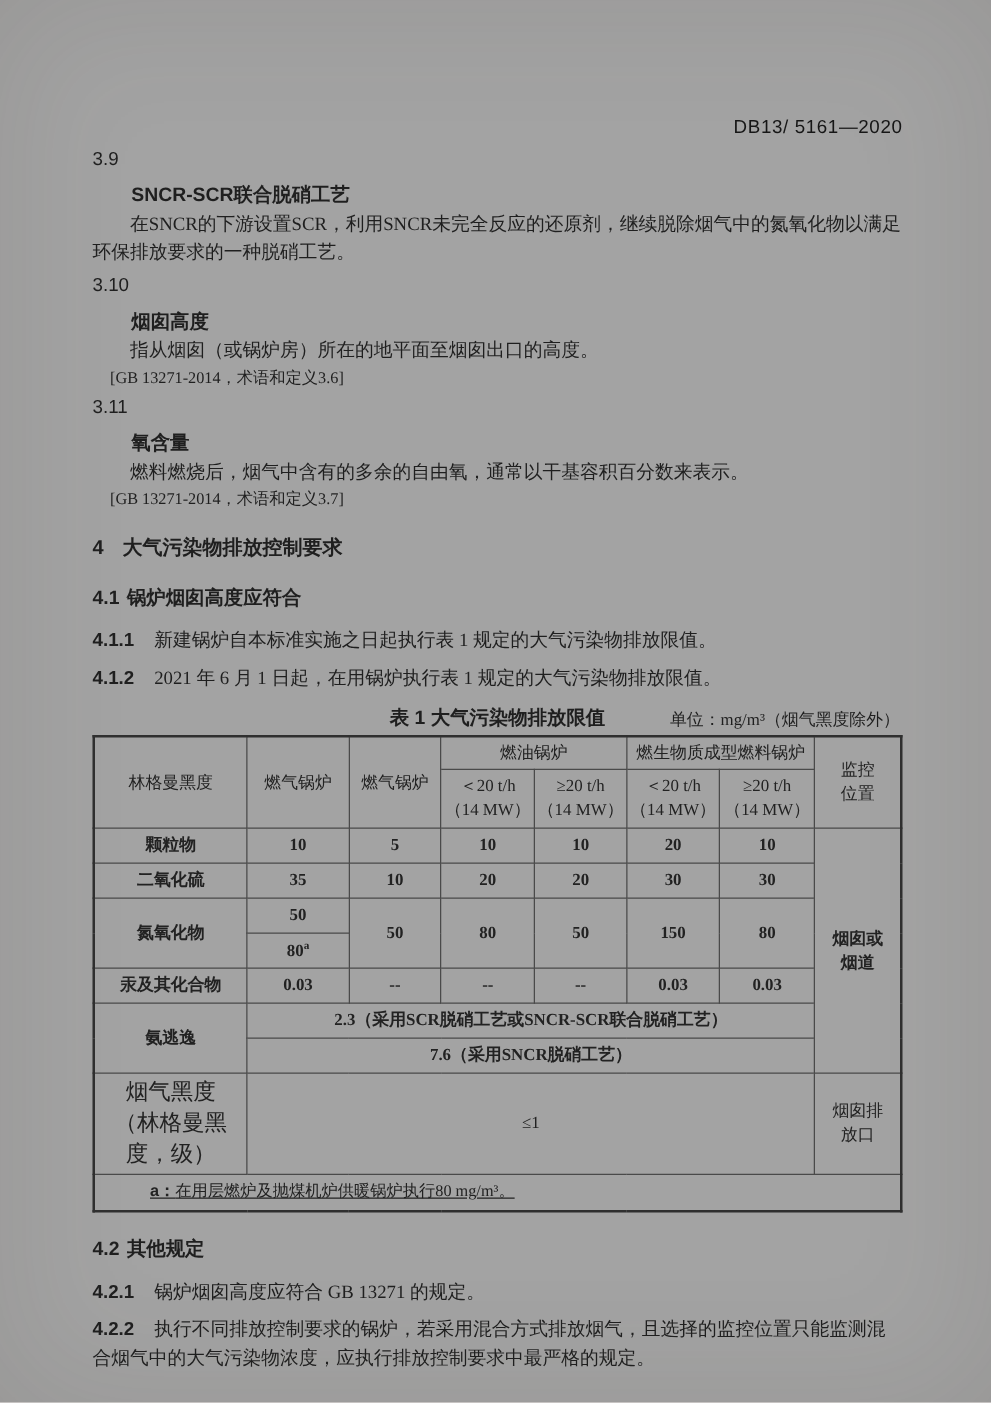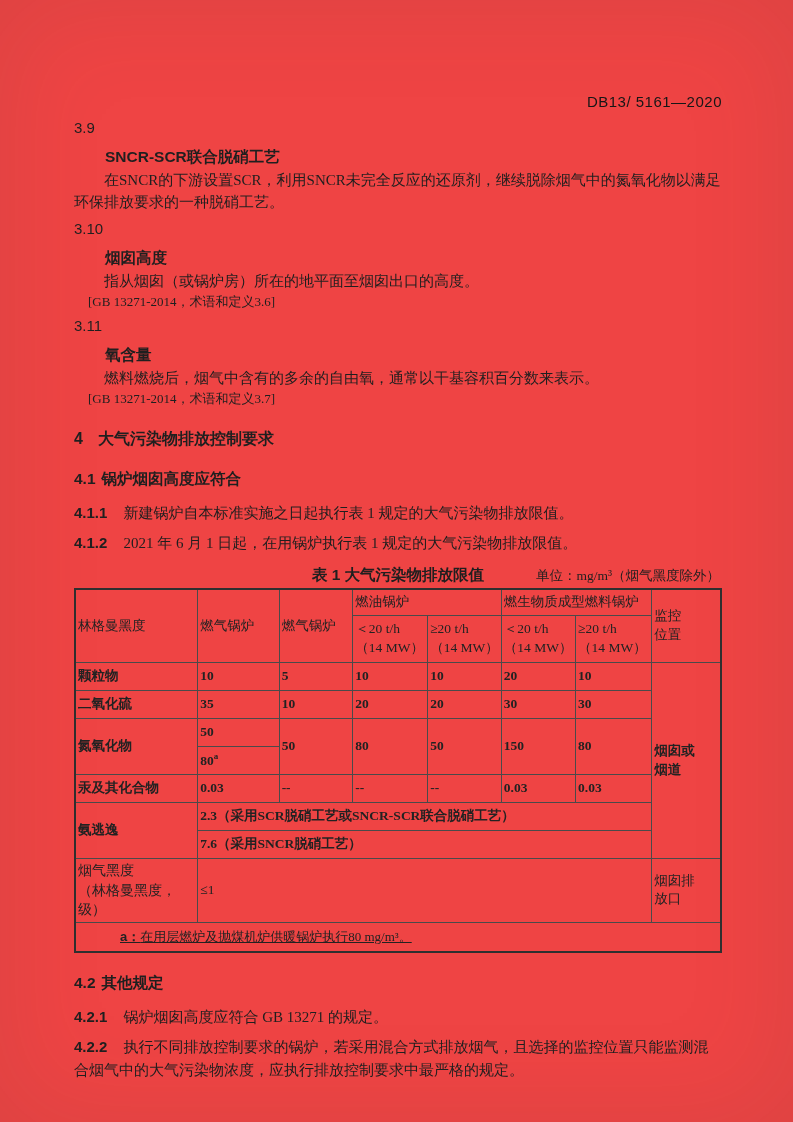--- a/index.html
+++ b/index.html
@@ -1,18 +1,18 @@
 <!DOCTYPE html>
 <html><head>
 <meta charset="utf-8">
 <style>
   html,body{margin:0;padding:0;background:#e9e8e6;}
   .page{
     position:relative;width:793px;height:1122px;margin:0 auto;
-    background:#ef4444;
+    background:#a3a3a3;
     box-shadow:inset 0 0 110px rgba(70,65,58,.12);
     overflow:hidden;
     color:#1f1f1f;
   }
   .content{position:absolute;left:74px;top:0;width:648px;}
   .doc-code{
     margin-top:92px;text-align:right;
     font:500 15px/20px "Liberation Sans",sans-serif;letter-spacing:.5px;color:#161616;
   }
   .sec-num{margin-top:6px;font:500 15px/20px "Liberation Sans",sans-serif;}
@@ -25,29 +25,29 @@
   .clause .cnum{font:700 15px "Liberation Sans",sans-serif;margin-right:16px;}
   .clause + .clause{margin-top:7px;}
   .tbl-cap{position:relative;margin-top:9px;height:22px;}
   .tbl-title{text-align:center;font:700 15.5px/22px "Liberation Sans",sans-serif;}
   .unit-note{position:absolute;right:2px;top:2px;font:13.5px/20px "Liberation Serif",serif;}
   table.tbl{
     margin-top:2px;width:100%;border-collapse:collapse;table-layout:fixed;
     border:2px solid #2f2f2f;
   }
   .tbl td{
-    border:1px solid #4a4a4a;vertical-align:middle;
+    border:1px solid #4a4a4a;text-align:center;vertical-align:middle;
     font:13.5px/1.4 "Liberation Serif",serif;padding:2px 2px;color:#222;
   }
   .preline{white-space:pre-line;}
   tr.hgroup td{height:21px;}
   tr.hsub td{height:42px;}
   tr.drow td{height:23px;font-weight:bold;}
   tr.brow td{height:46px;}
-  td.blackname{font-size:14px;}
+  td.blackname{font-size:18px;}
   tr.frow td{height:24px;text-align:left;padding-left:44px;font-size:13px;text-decoration:underline;}
   .fnlabel{font-weight:700;font-family:"Liberation Sans",sans-serif;}
   sup{font-size:9px;}
 </style>
 </head>
 <body>
 
 <div class="page">
   <div class="content">
 

